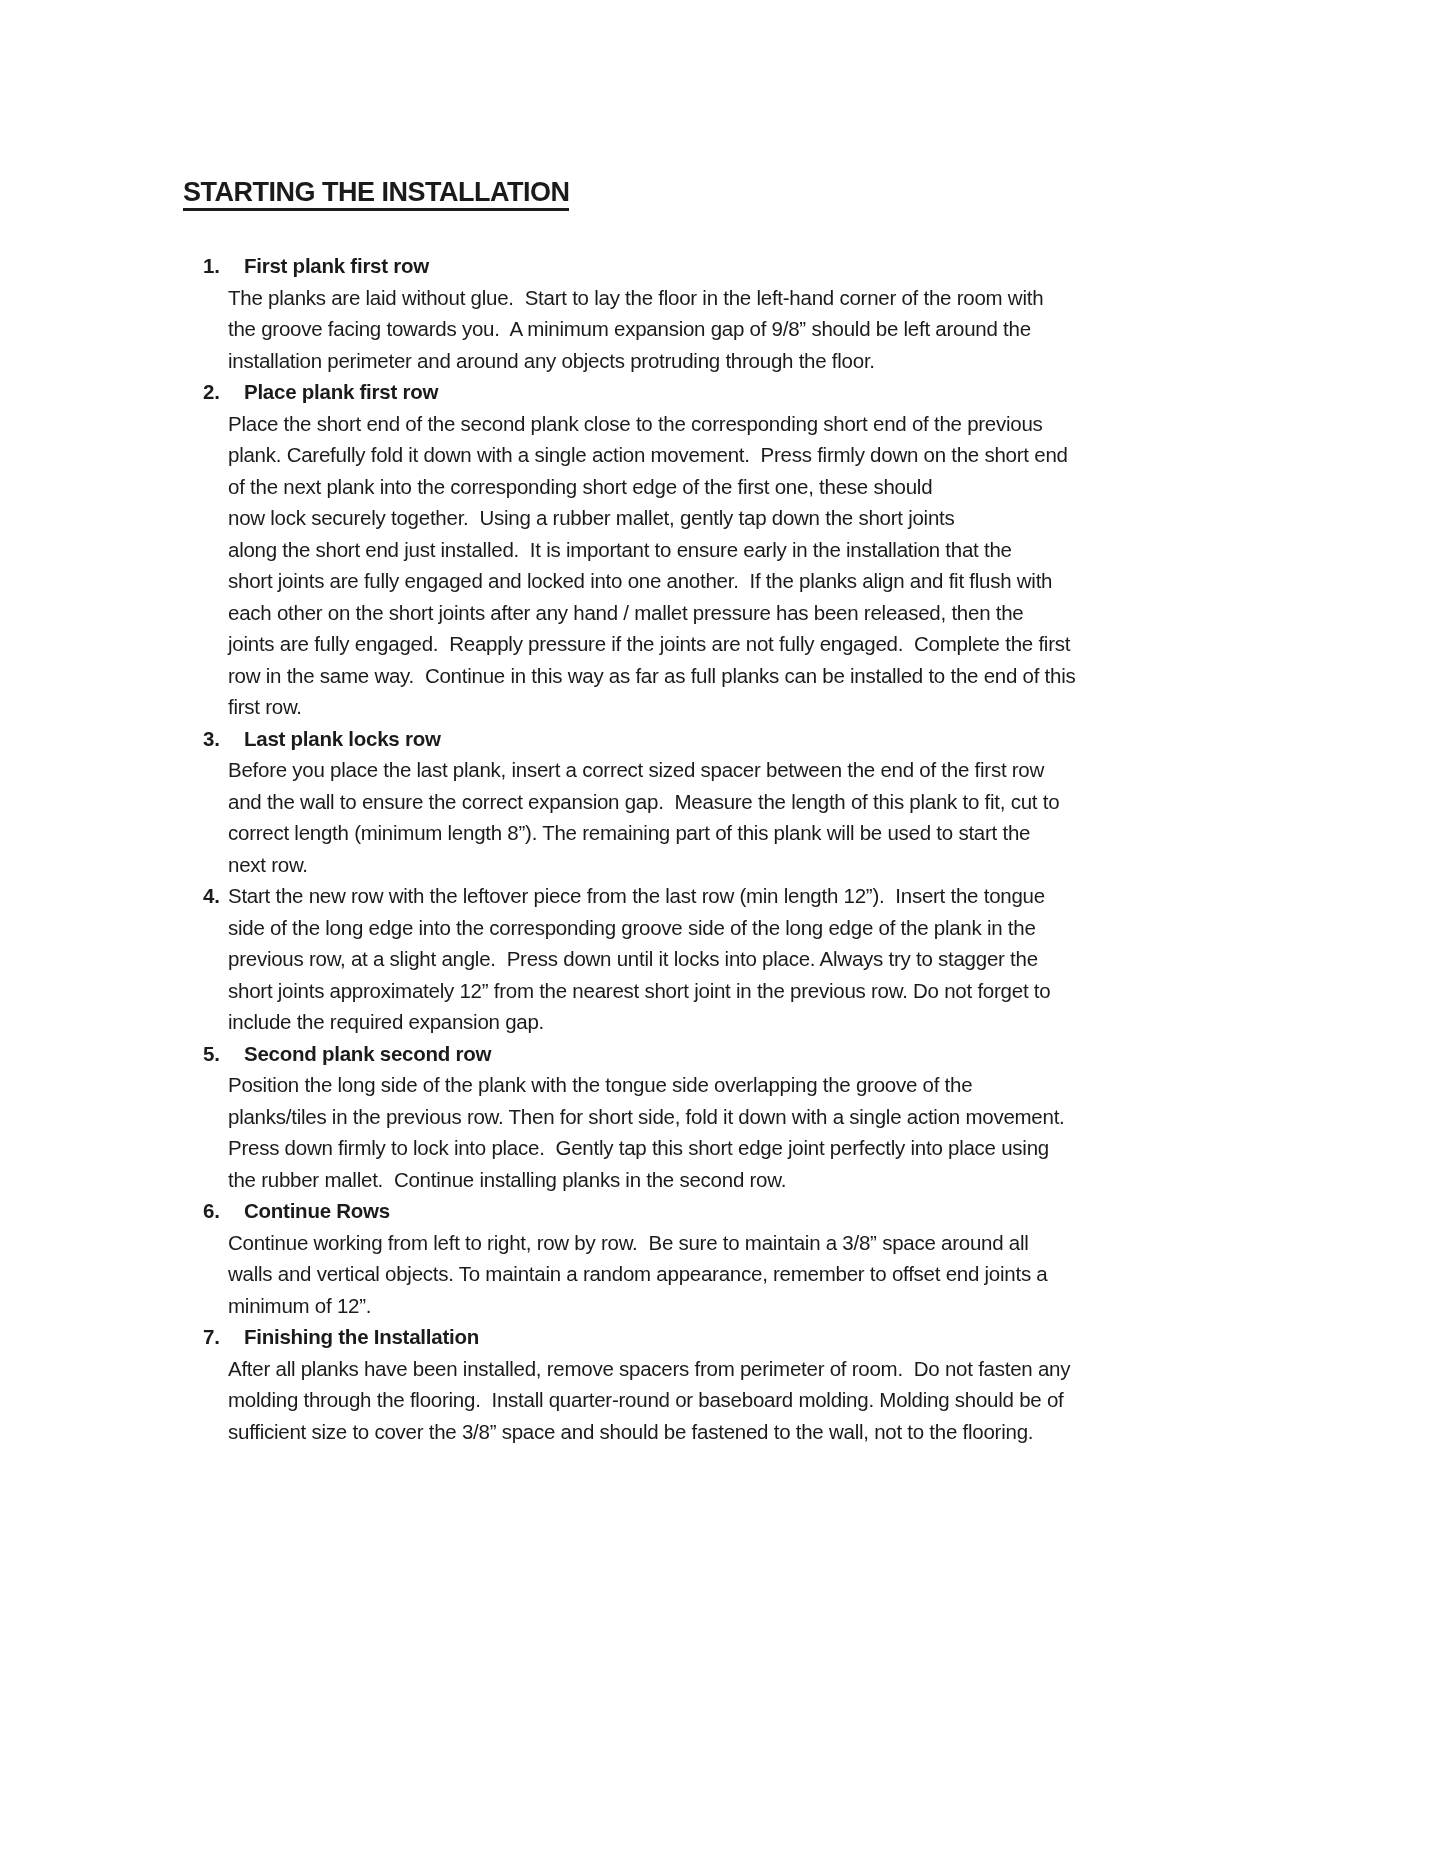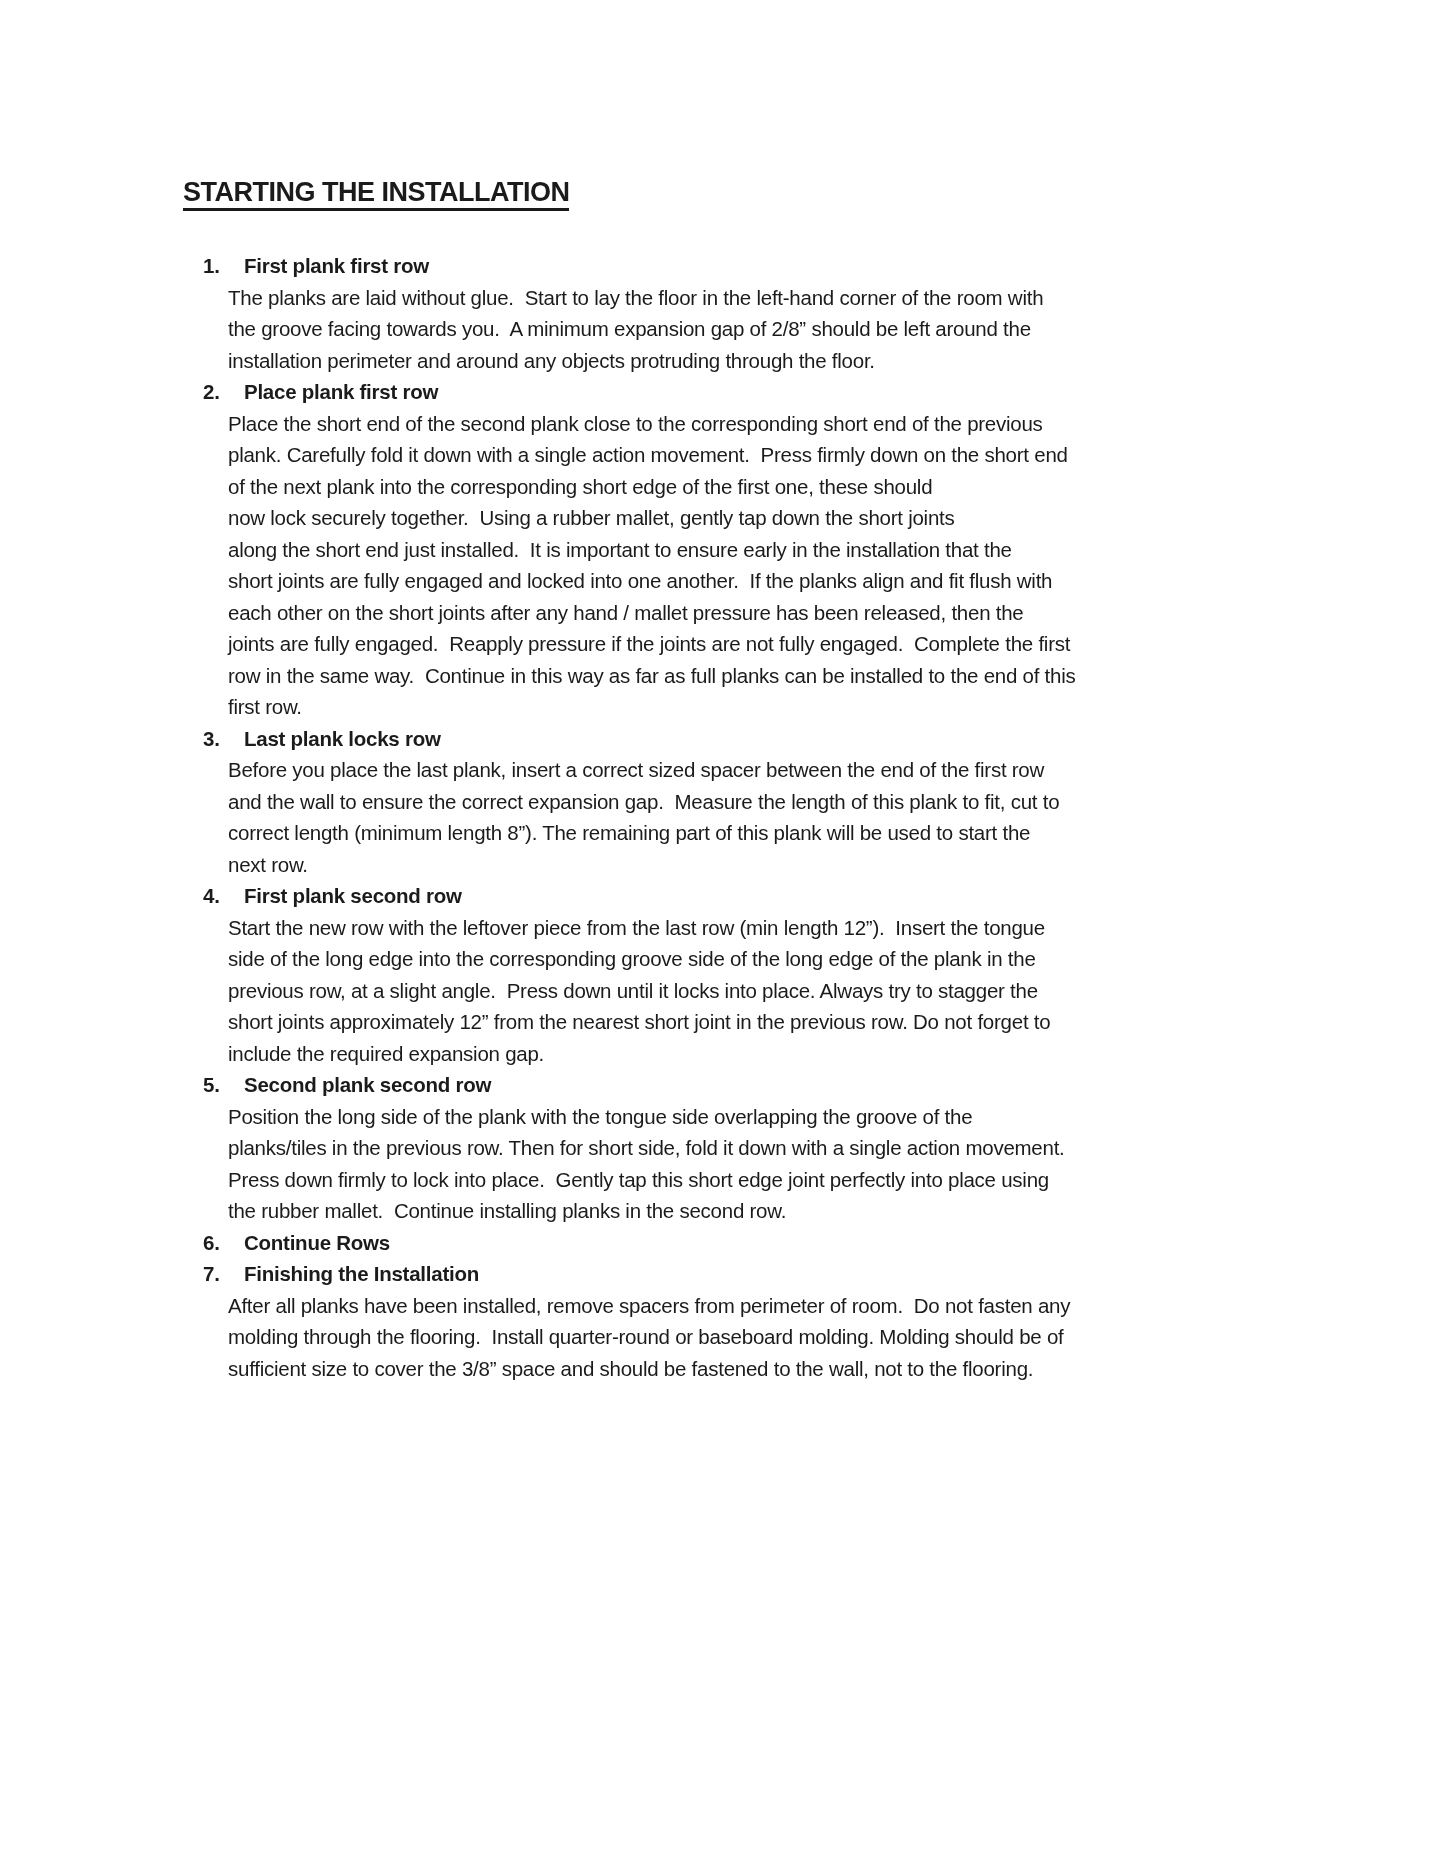--- a/index.html
+++ b/index.html
@@ -63,21 +63,21 @@
     <span class="title-text">STARTING THE INSTALLATION</span>
   </h1>
 
   <ol class="steps">
 
     <li class="step">
       <span class="num">1.</span>
       <div class="content">
         <div class="heading">First plank first row</div>
         <div class="body">The planks are laid without glue.  Start to lay the floor in the left-hand corner of the room with
-the groove facing towards you.  A minimum expansion gap of 2/8” should be left around the
+the groove facing towards you.  A minimum expansion gap of 9/8” should be left around the
 installation perimeter and around any objects protruding through the floor.</div>
       </div>
     </li>
 
     <li class="step">
       <span class="num">2.</span>
       <div class="content">
         <div class="heading">Place plank first row</div>
         <div class="body">Place the short end of the second plank close to the corresponding short end of the previous
 plank. Carefully fold it down with a single action movement.  Press firmly down on the short end
@@ -99,21 +99,20 @@
         <div class="body">Before you place the last plank, insert a correct sized spacer between the end of the first row
 and the wall to ensure the correct expansion gap.  Measure the length of this plank to fit, cut to
 correct length (minimum length 8”). The remaining part of this plank will be used to start the
 next row.</div>
       </div>
     </li>
 
     <li class="step">
       <span class="num">4.</span>
       <div class="content">
-        <div class="heading">First plank second row</div>
         <div class="body">Start the new row with the leftover piece from the last row (min length 12”).  Insert the tongue
 side of the long edge into the corresponding groove side of the long edge of the plank in the
 previous row, at a slight angle.  Press down until it locks into place. Always try to stagger the
 short joints approximately 12” from the nearest short joint in the previous row. Do not forget to
 include the required expansion gap.</div>
       </div>
     </li>
 
     <li class="step">
       <span class="num">5.</span>
@@ -123,20 +122,23 @@
 planks/tiles in the previous row. Then for short side, fold it down with a single action movement.
 Press down firmly to lock into place.  Gently tap this short edge joint perfectly into place using
 the rubber mallet.  Continue installing planks in the second row.</div>
       </div>
     </li>
 
     <li class="step">
       <span class="num">6.</span>
       <div class="content">
         <div class="heading">Continue Rows</div>
+        <div class="body">Continue working from left to right, row by row.  Be sure to maintain a 3/8” space around all
+walls and vertical objects. To maintain a random appearance, remember to offset end joints a
+minimum of 12”.</div>
       </div>
     </li>
 
     <li class="step">
       <span class="num">7.</span>
       <div class="content">
         <div class="heading">Finishing the Installation</div>
         <div class="body">After all planks have been installed, remove spacers from perimeter of room.  Do not fasten any
 molding through the flooring.  Install quarter-round or baseboard molding. Molding should be of
 sufficient size to cover the 3/8” space and should be fastened to the wall, not to the flooring.</div>

